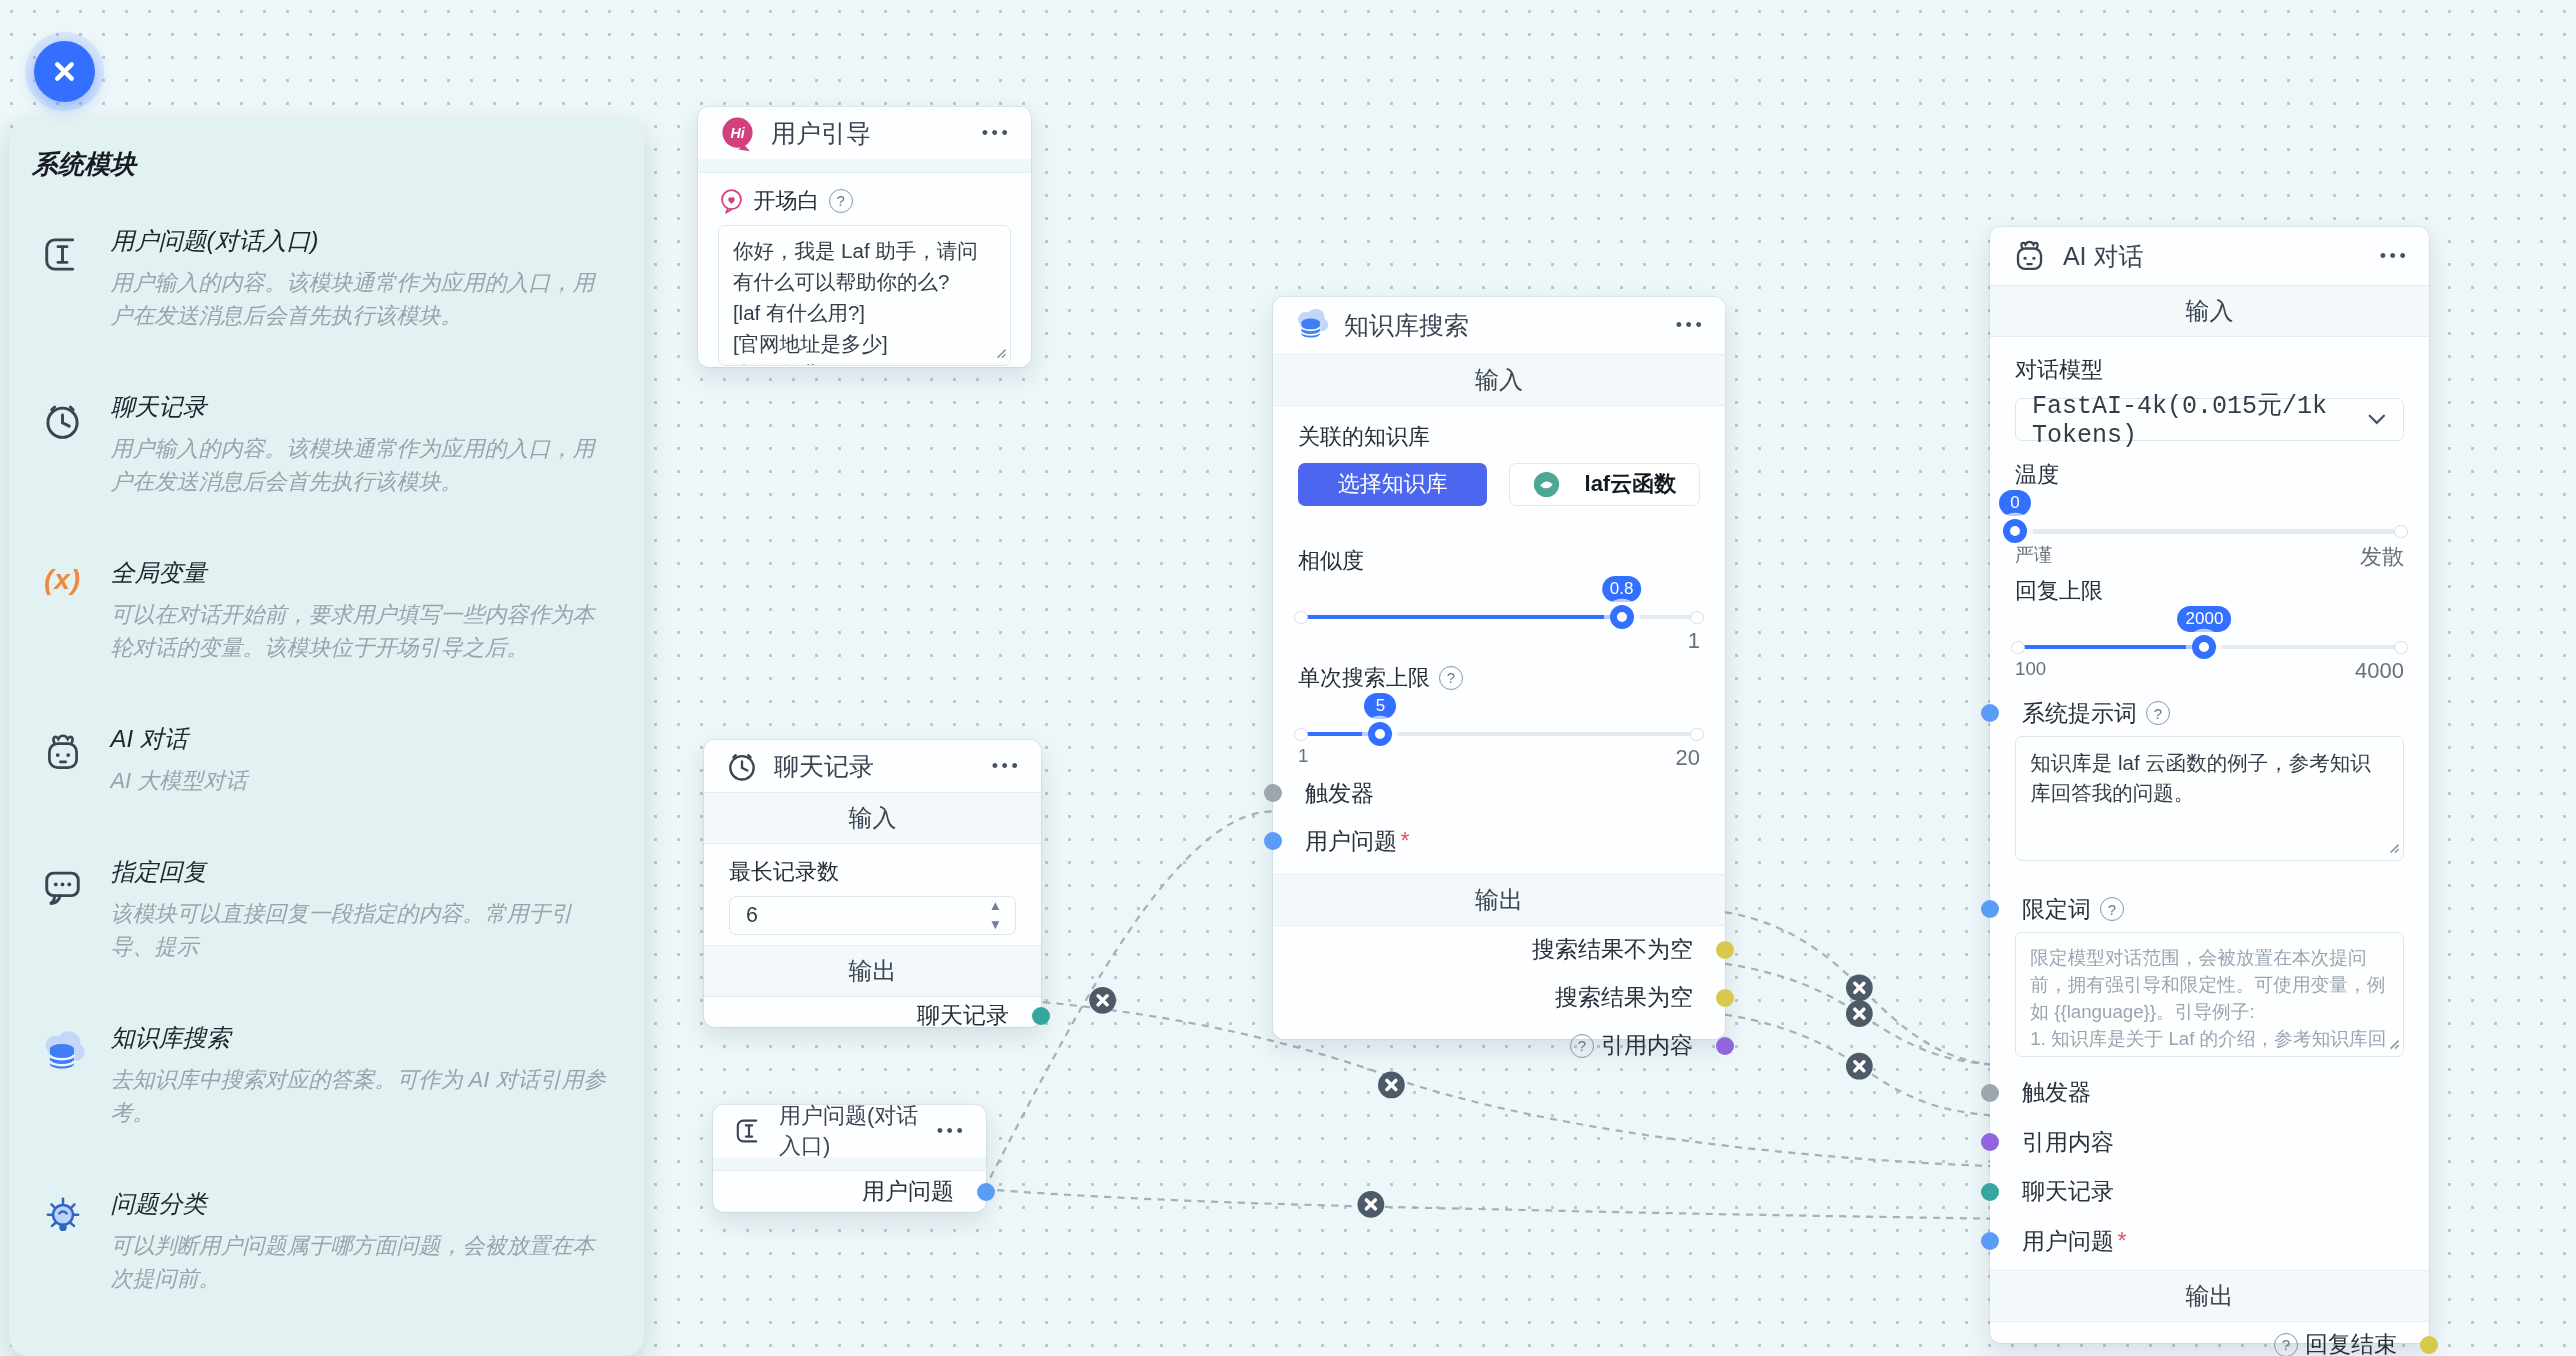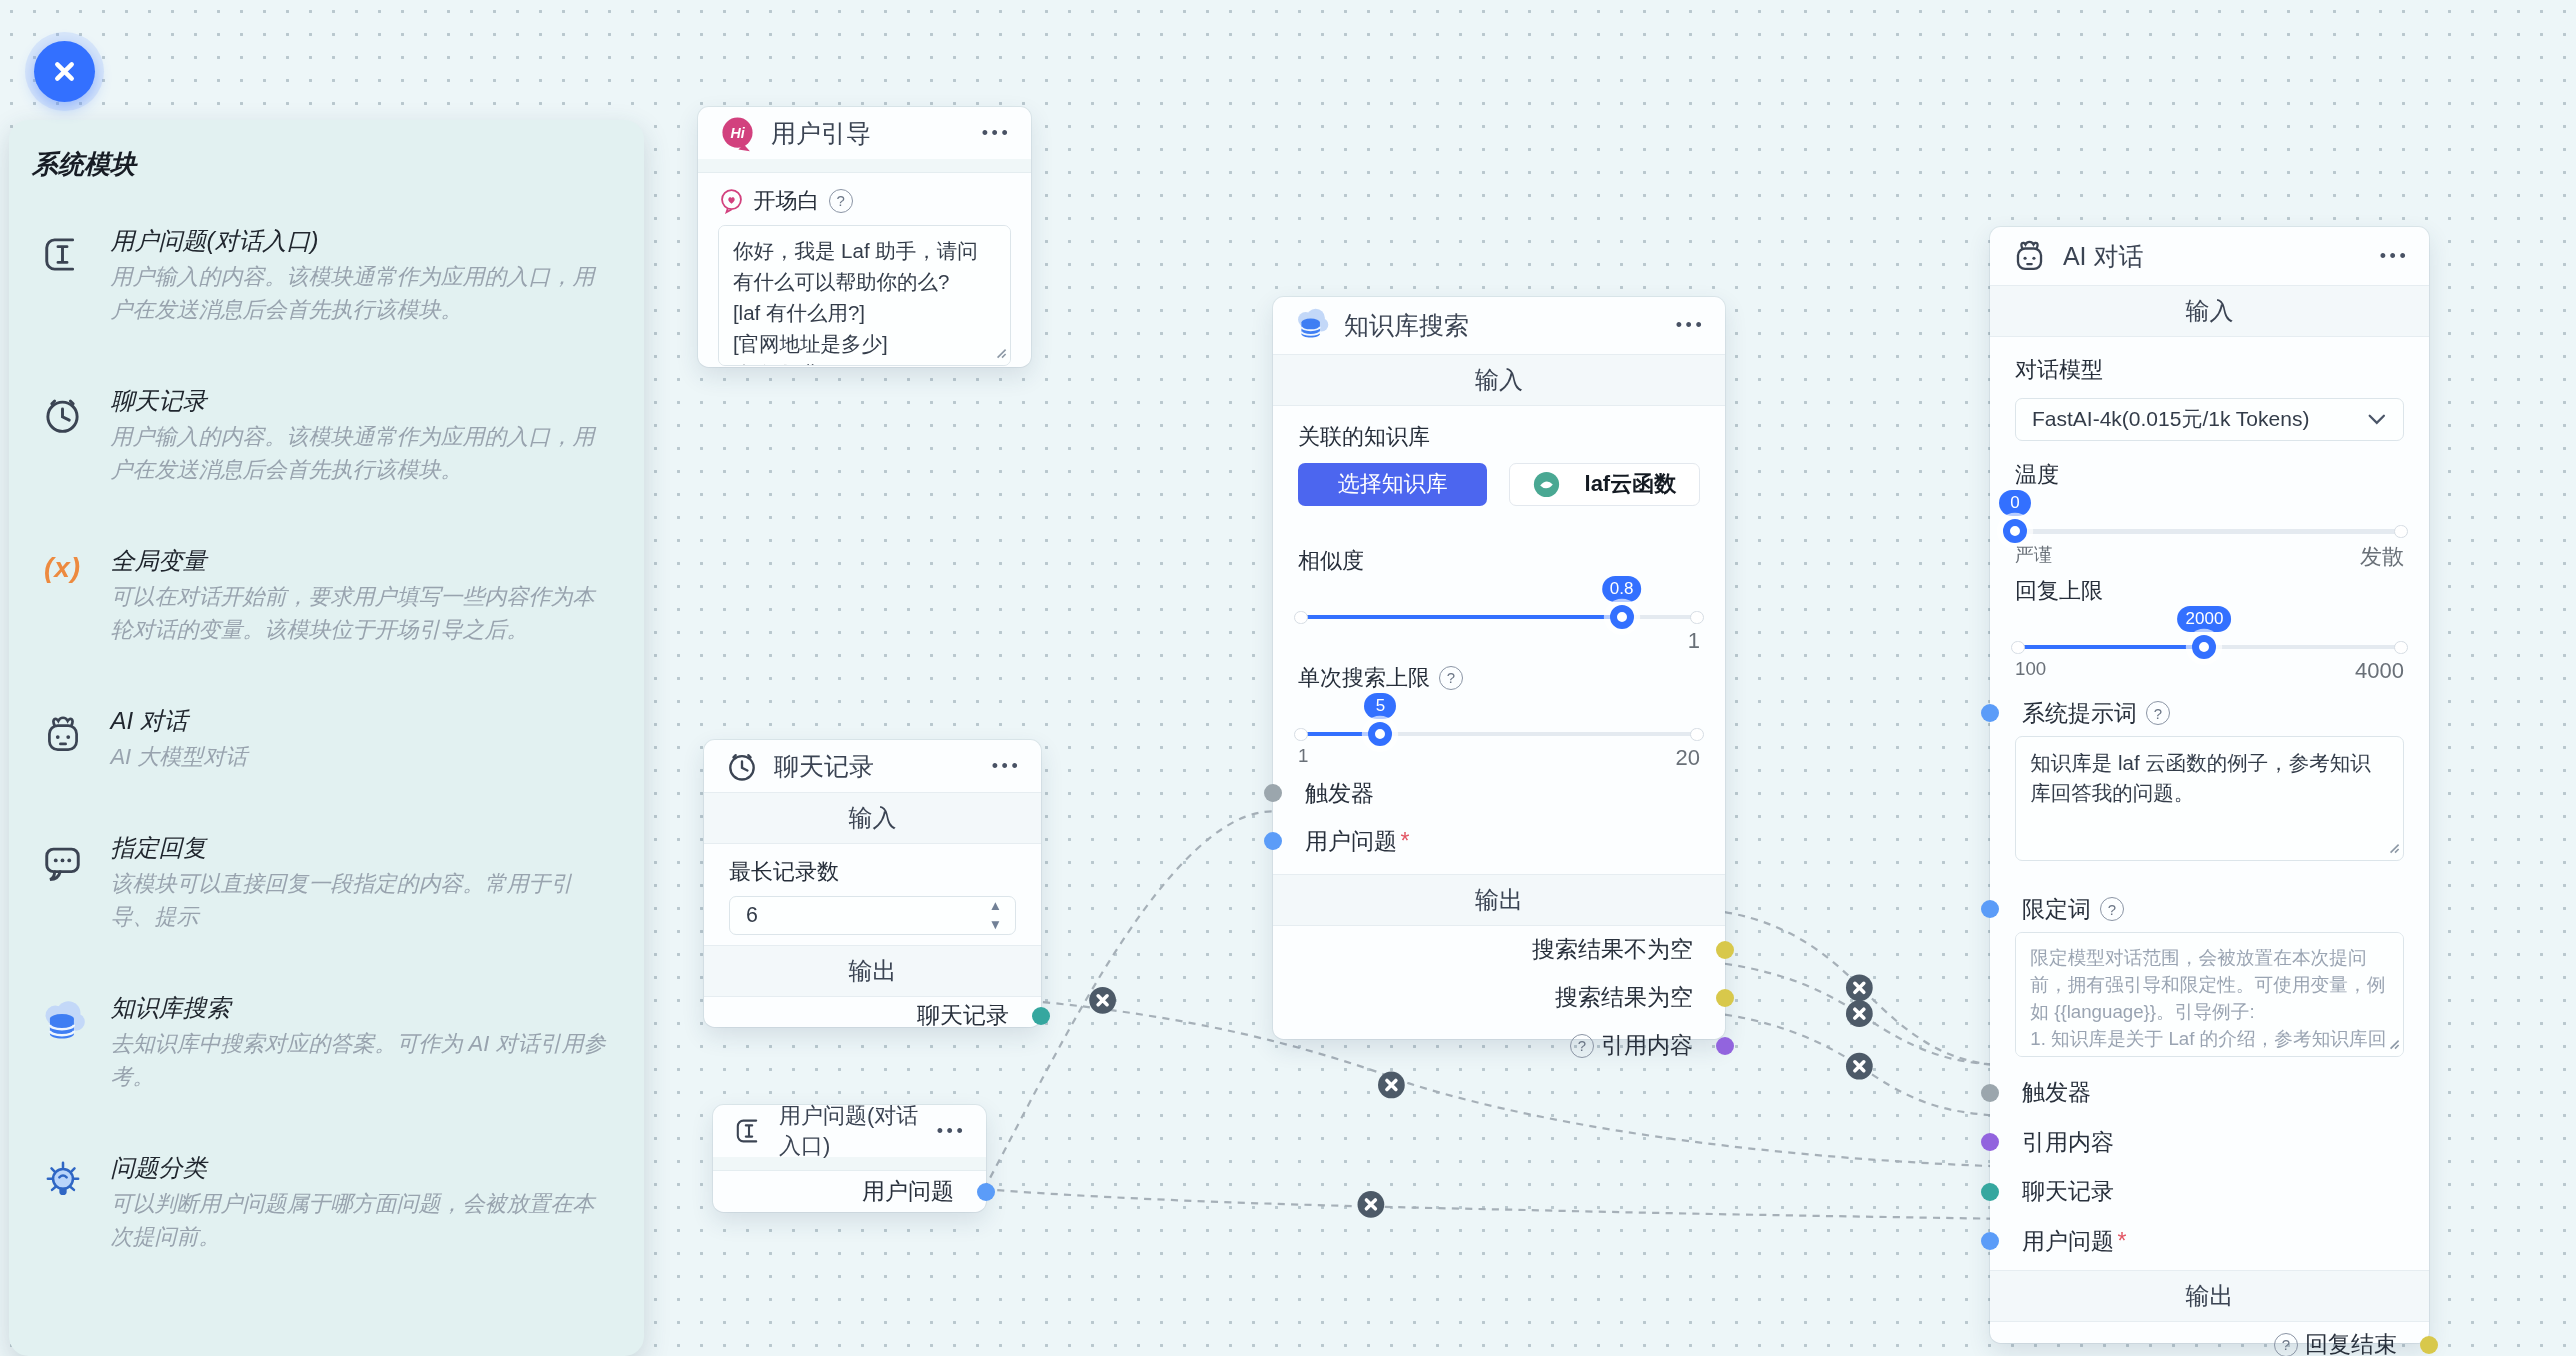--- a/index.html
+++ b/index.html
@@ -22,21 +22,21 @@
     box-shadow:0 0 0 9px rgba(120,160,255,0.18), 0 5.3px 16px rgba(51,112,255,0.45); cursor:pointer; }
 
   
   .sidebar { position:absolute; left:9px; top:120px; width:635px; height:1236px; z-index:5;
     background:#e2f1f1; border-radius:19.6px; box-shadow:0 9px 27px rgba(40,70,90,0.18); overflow:hidden;font-style:italic; }
   .sb-title { font-size:26px; font-weight:bold; color:#171c24; padding:27px 0 0 23px; }
   .sb-list { margin-top:43px; }
   .sb-item { display:flex; gap:21.4px; padding:0 30px 0 27px; margin-bottom:59px; cursor:grab; }
   .sb-ic { flex:0 0 53px; display:flex; justify-content:center; align-items:flex-start; padding-top:7.1px; }
   .sb-item h3 { font-size:24px; font-weight:500; color:#20262e; }
-  .sb-item p { font-size:22px; color:#98a3ae; line-height:1.5; margin-top:3px; }
+  .sb-item p { font-size:22px; color:#98a3ae; line-height:1.5; margin-top:9px; }
   .var-ic { font-size:28px; font-weight:bold; color:#ed8a3f; letter-spacing:0.9px; }
 
   
   .node { position:absolute; z-index:3; background:#fcfeff; border-radius:10.7px;
     box-shadow:0 0 0 0.9px rgba(30,60,90,0.07), 0 9px 23px rgba(30,60,90,0.12); }
   .nhead { display:flex; align-items:center; gap:14.3px; padding:0 19.6px; }
   .nhead .ttl { flex:1; font-size:25px; color:#3b4453; }
   .menu { font-size:18px; letter-spacing:3.6px; color:#485264; background:none; border:none; cursor:pointer; }
   .band { height:14.3px; background:#f0f7f8; border-bottom:0.9px solid #e4edf0; }
   .sec { height:52px; background:#f3f8fa; border-top:0.9px solid #e6edf1; border-bottom:0.9px solid #e6edf1;
@@ -56,21 +56,21 @@
   .c-yellow{background:#d8c84b;} .c-purple{background:#9264de;}
 
   .ta-wrap { position:relative; }
   textarea { width:100%; background:#fdffff; border:0.9px solid #dce5ea; border-radius:7.1px;
     padding:10.7px 14.3px; font-size:20.5px; color:#333c49; line-height:1.5; resize:none;
     font-family:"Liberation Sans","DejaVu Sans",sans-serif; }
   textarea::placeholder { color:#9aa4b2; }
   .grip { position:absolute; right:4.5px; bottom:7.1px; }
 
   .select { height:43px; border:0.9px solid #dce5ea; border-radius:7.1px; background:#fdffff;
-    display:flex; align-items:center; padding:0 16px; font-size:21px; color:#333c49; cursor:pointer; }
+    display:flex; align-items:center; padding:0 16px; font-size:25px; color:#333c49; cursor:pointer;font-family:Liberation Mono, monospace; }
   .select span { flex:1; }
 
   .num-input { height:39px; border:0.9px solid #dce5ea; border-radius:7.1px; background:#fdffff;
     display:flex; align-items:center; font-size:21.4px; color:#333c49; overflow:hidden; }
   .num-input .val { flex:1; padding-left:16px; }
   .stepper { display:flex; flex-direction:column; width:39px; border-left:0; }
   .stepper button { border:none; background:none; font-size:13.4px; color:#718096; height:19.6px; cursor:pointer; }
 
   .btn-primary { height:43px; background:#4c66ef; color:#fff; font-size:22px; border:none; border-radius:7.1px;
     flex:1; cursor:pointer; }

